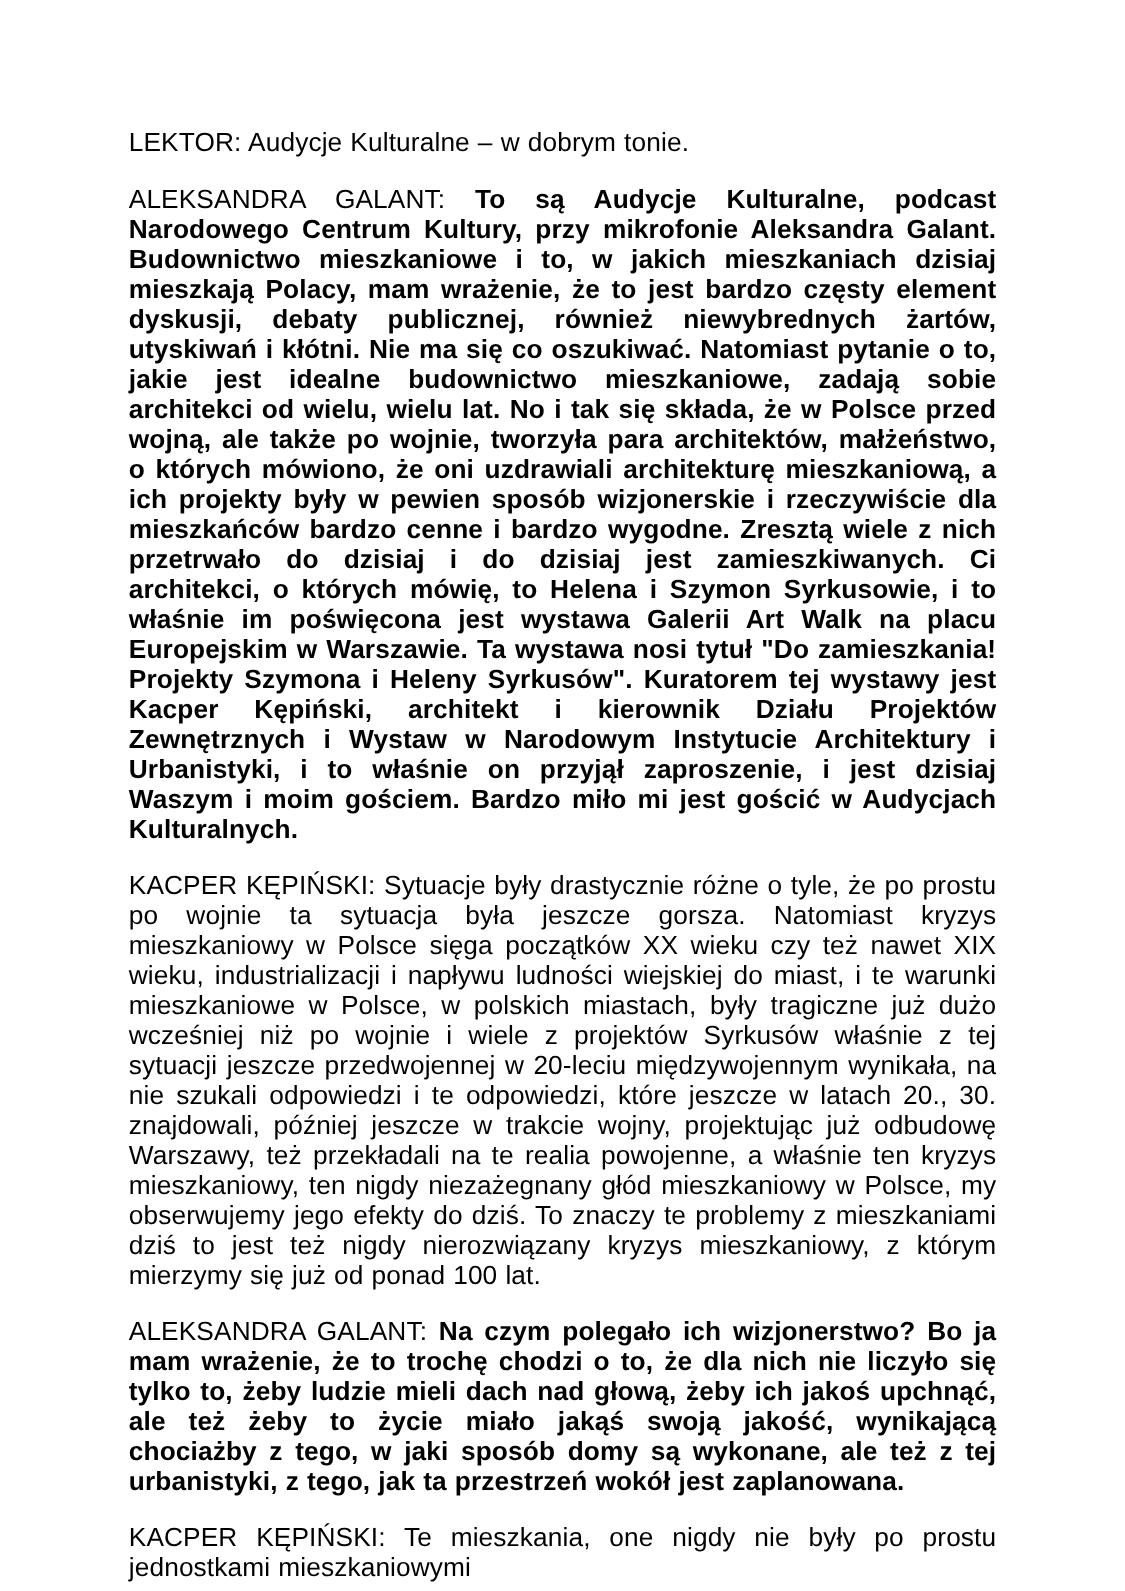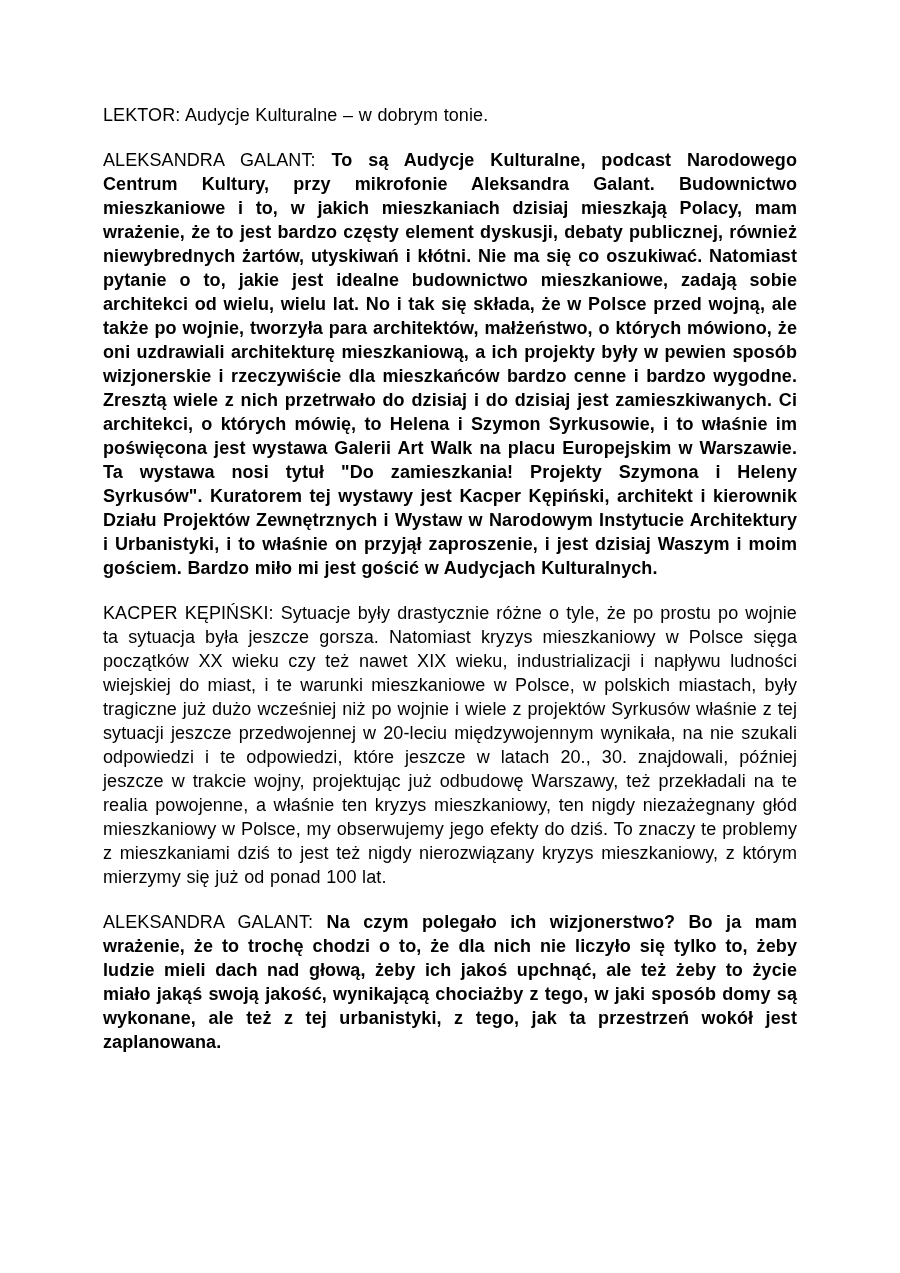--- a/index.html
+++ b/index.html
@@ -17,21 +17,21 @@
     color: #000000;
   }
   .transcript {
     position: absolute;
     top: 103px;
     left: 103px;
     width: 694px;
   }
   .para {
     margin: 0 0 21px 0;
-    font-size: 18px;
+    font-size: 21px;
     line-height: 24px;
     text-align: justify;
     text-justify: inter-word;
     letter-spacing: 0.1px;
     word-spacing: 0.5px;
   }
   .para:last-child {
     margin-bottom: 0;
   }
   .speaker {
@@ -60,14 +60,17 @@
 
 
   <p class="para">
     <span class="speaker">KACPER KĘPIŃSKI: </span><span class="speech">Sytuacje były drastycznie różne o tyle, że po prostu po wojnie ta sytuacja była jeszcze gorsza. Natomiast kryzys mieszkaniowy w Polsce sięga początków XX wieku czy też nawet XIX wieku, industrializacji i napływu ludności wiejskiej do miast, i te warunki mieszkaniowe w Polsce, w polskich miastach, były tragiczne już dużo wcześniej niż po wojnie i wiele z projektów Syrkusów właśnie z tej sytuacji jeszcze przedwojennej w 20-leciu międzywojennym wynikała, na nie szukali odpowiedzi i te odpowiedzi, które jeszcze w latach 20., 30. znajdowali, później jeszcze w trakcie wojny, projektując już odbudowę Warszawy, też przekładali na te realia powojenne, a właśnie ten kryzys mieszkaniowy, ten nigdy niezażegnany głód mieszkaniowy w Polsce, my obserwujemy jego efekty do dziś. To znaczy te problemy z mieszkaniami dziś to jest też nigdy nierozwiązany kryzys mieszkaniowy, z którym mierzymy się już od ponad 100 lat.</span>
   </p>
 
   <p class="para">
     <span class="speaker">ALEKSANDRA GALANT: </span><span class="speech bold">Na czym polegało ich wizjonerstwo? Bo ja mam wrażenie, że to trochę chodzi o to, że dla nich nie liczyło się tylko to, żeby ludzie mieli dach nad głową, żeby ich jakoś upchnąć, ale też żeby to życie miało jakąś swoją jakość, wynikającą chociażby z tego, w jaki sposób domy są wykonane, ale też z tej urbanistyki, z tego, jak ta przestrzeń wokół jest zaplanowana.</span>
   </p>
 
+  <p class="para">
+    <span class="speaker">KACPER KĘPIŃSKI: </span><span class="speech">Te mieszkania, one nigdy nie były po prostu jednostkami mieszkaniowymi</span>
+  </p>
 </div>
 </div>
 
 </body></html>

